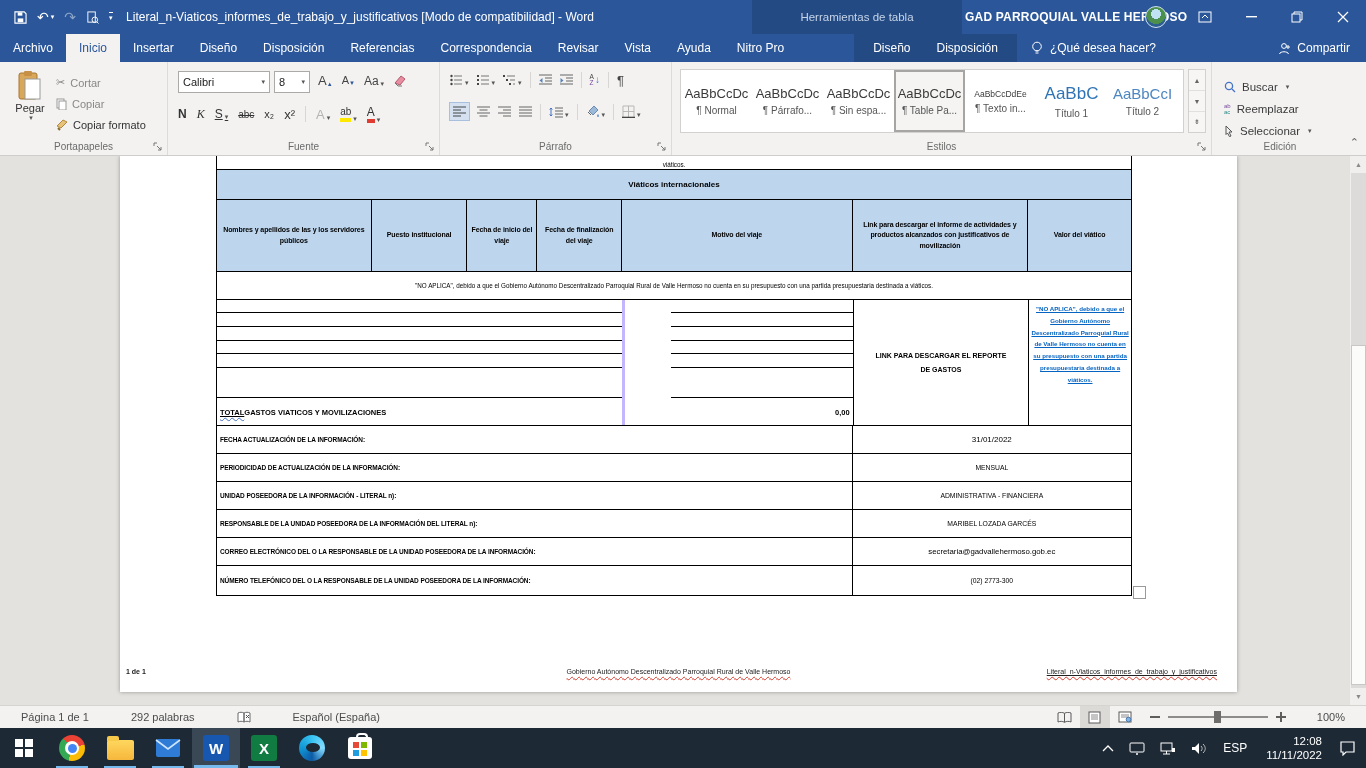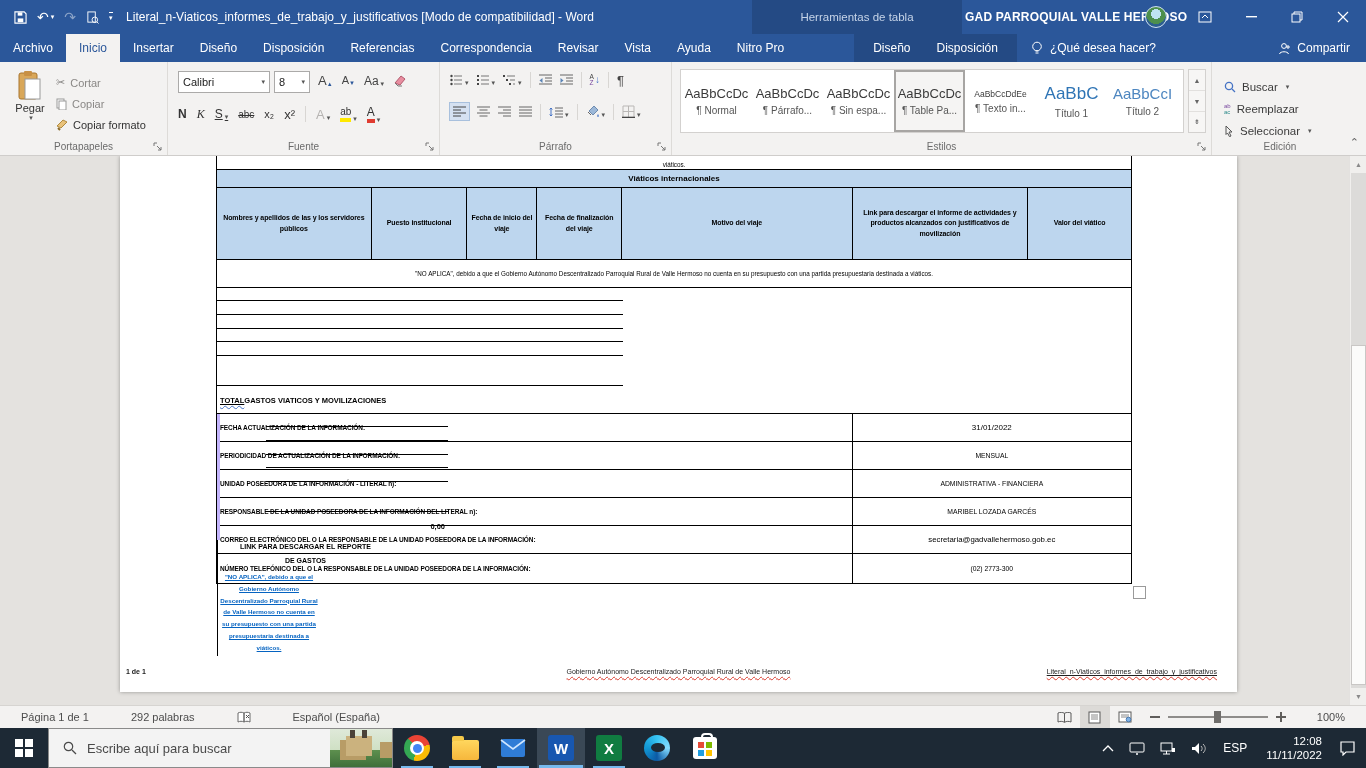--- a/index.html
+++ b/index.html
@@ -73,21 +73,21 @@
   .page { position:absolute; left:120px; top:0; width:1117px; height:536px; background:#fff; box-shadow:0 0 4px rgba(0,0,0,.35); }
   .doctable { position:absolute; left:96px; top:0; width:916px; color:#000; }
   .trow { display:flex; border-bottom:1px solid #000; }
   .doctable { border-left:1px solid #000; border-right:1px solid #000; }
   .cell { border-right:1px solid #000; display:flex; align-items:center; justify-content:center; text-align:center; }
   .cell:last-child { border-right:none; }
   .blue { background:var(--hdrfill,#bdd6ee); }
   .c1{width:155px;} .c2{width:96px;} .c3{width:70px;} .c4{width:85px;} .c5{width:231px;} .c6{width:176px;} .c7{width:103px;}
   .hd { font-weight:bold; font-size:7px; line-height:1.5; padding:2px; letter-spacing:-.1px; }
   .tiny { font-size:6.3px; line-height:1.5; }
-  .midblock { display:flex; border-bottom:1px solid #000;flex-direction:column; }
+  .midblock { display:flex; border-bottom:1px solid #000; }
   .colA { width:406px; }
   .colB { width:231px; border-left:3px solid #c4b5fd;padding-left:46px; }
   .colC { width:176px; border-left:1px solid #000; display:flex; align-items:center; justify-content:center; }
   .colD { width:103px; border-left:1px solid #000; padding:3px 2px; }
   .erow { border-bottom:1px solid #000; }
   .colA .trow-last, .colB .vrow { border-bottom:none; }
   .metarow { display:flex; border-bottom:1px solid #000; }
   .mlab { width:637px; border-right:1px solid #000; display:flex; align-items:center; padding-left:3px; font-weight:bold; font-size:6.5px; letter-spacing:-.1px; }
   .mval { width:279px; display:flex; align-items:center; justify-content:center; font-size:6.8px; }
   .linkblue { color:var(--link,#0563c1); text-decoration:underline; font-weight:bold; font-size:6.2px; line-height:1.9; text-align:center; }
@@ -541,21 +541,21 @@
 </div>
 
 <div class="docarea">
   <div class="page">
     <div class="doctable">
 
       <div class="trow" style="height:14px;">
         <div class="cell tiny" style="width:914px; align-items:flex-end;">viáticos.</div>
       </div>
 
-      <div class="trow blue" style="height:18px;">
+      <div class="trow blue" style="height:30px;">
         <div class="cell" style="width:914px; font-weight:bold; font-size:8px;">Viáticos internacionales</div>
       </div>
 
       <div class="trow blue" style="height:72px;">
         <div class="cell hd c1">Nombres y apellidos de las y los servidores públicos</div>
         <div class="cell hd c2">Puesto institucional</div>
         <div class="cell hd c3">Fecha de inicio del viaje</div>
         <div class="cell hd c4">Fecha de finalización del viaje</div>
         <div class="cell hd c5">Motivo del viaje</div>
         <div class="cell hd c6">Link para descargar el informe de actividades y productos alcanzados con justificativos de movilización</div>
@@ -680,30 +680,20 @@
 
 <div class="taskbar">
   <div class="startbtn">
       <span class="winlogo">
         <span></span>
         <span></span>
         <span></span>
         <span></span>
       </span>
     </div>
-  <div class="searchbox">
-    <span>
-        <svg width="14" height="14" viewBox="0 0 14 14">
-          <circle cx="5.5" cy="5.5" r="4.2" fill="none" stroke="#4a4a4a" stroke-width="1.2"></circle>
-          <path d="M9 9l4 4" stroke="#4a4a4a" stroke-width="1.2"></path>
-        </svg>
-      </span>
-    <span>Escribe aquí para buscar</span>
-    <span class="search-art"></span>
-  </div>
   <div class="tb-icons">
     <div class="tb-slot">
         <span class="chrome-ic"></span>
         <span class="runline"></span>
       </div>
     <div class="tb-slot">
         <span class="folder-ic"></span>
         <span class="runline"></span>
       </div>
     <div class="tb-slot">

